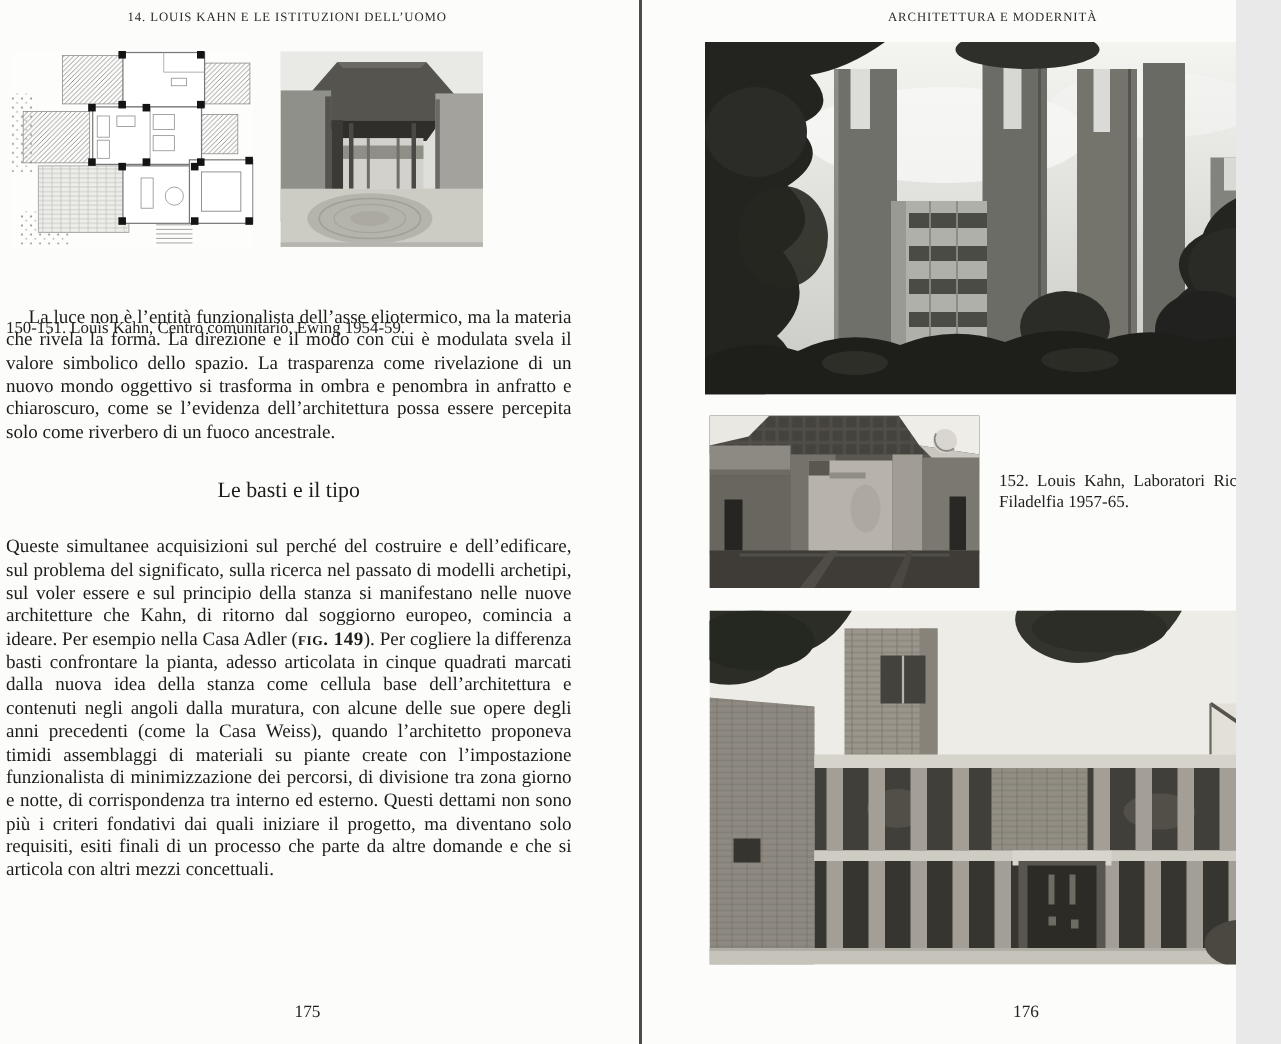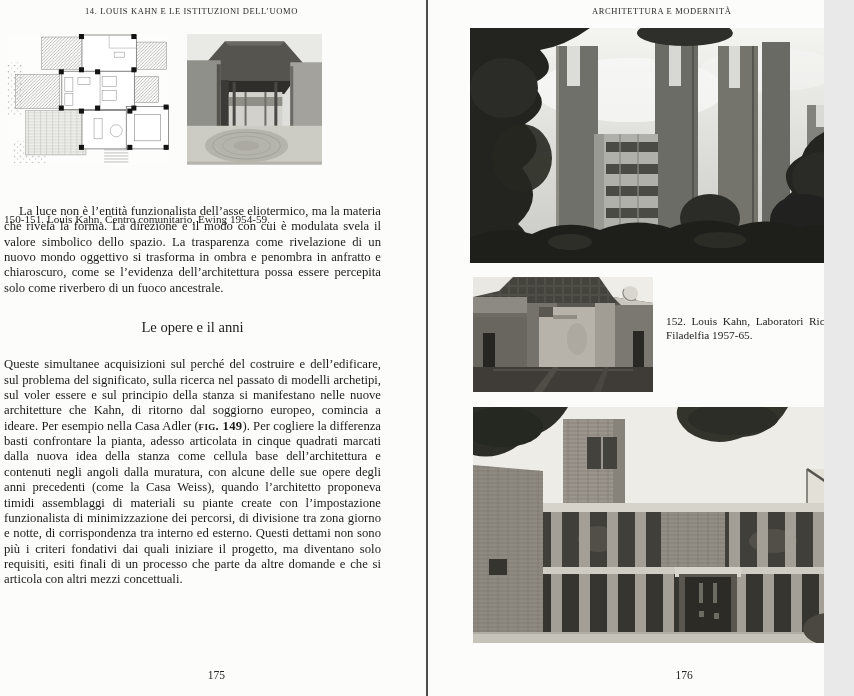--- a/index.html
+++ b/index.html
@@ -15,21 +15,21 @@
   .fig svg{display:block;width:100%;height:100%;}
   .caption-left{position:absolute;left:4px;top:177px;width:380px;font-size:11.2px;color:#222;margin-top:36px;}
   .text-col{position:absolute;left:4px;top:204px;width:377px;font-size:12.7px;line-height:15.35px;text-align:justify;color:#1c1c1c;}
   .text-col p{margin:0;}
   .text-col p.indent{text-indent:15px;}
   .section-heading{display:block;text-align:center;font-size:14.6px;margin:24px 0 22px 0;color:#1c1c1c;}
   .figref{font-variant:small-caps;letter-spacing:0.3px;font-weight:bold;}
   .captions-right{position:absolute;left:666px;top:315px;width:186px;font-size:11.3px;line-height:13.6px;text-align:justify;color:#222;}
   .captions-right p{margin:0;}
   .page-number{position:absolute;top:669px;width:40px;text-align:center;font-size:11.5px;color:#222;}
-  .pn-left{left:185px;text-align:right;}
+  .pn-left{left:185px;}
   .pn-right{left:664px;}
 </style>
 </head>
 <body>
 
 <div class="spread">
 
   <div>
     <div class="running-header rh-left">14. LOUIS KAHN E LE ISTITUZIONI DELL’UOMO</div>
 
@@ -116,21 +116,21 @@
         <ellipse cx="60" cy="112" rx="24" ry="9.5" fill="none" stroke="#a5a39b" stroke-width="0.8"></ellipse>
         <ellipse cx="60" cy="112" rx="13" ry="5" fill="#aba9a1"></ellipse>
         <rect x="0" y="128" width="136" height="3" fill="#b5b5ae"></rect>
       </svg>
     </div>
 
     <div class="caption-left">150-151. Louis Kahn, Centro comunitario, Ewing 1954-59.</div>
 
     <div class="text-col">
       <p class="indent">La luce non è l’entità funzionalista dell’asse eliotermico, ma la materia che rivela la forma. La direzione e il modo con cui è modulata svela il valore simbolico dello spazio. La trasparenza come rivelazione di un nuovo mondo oggettivo si trasforma in ombra e penombra in anfratto e chiaroscuro, come se l’evidenza dell’architettura possa essere percepita solo come riverbero di un fuoco ancestrale.</p>
-      <span class="section-heading">Le opere e il anni</span>
+      <span class="section-heading">Le basti e il tipo</span>
       <p><span>Queste simultanee acquisizioni sul perché del costruire e dell’edificare, sul problema del significato, sulla ricerca nel passato di modelli archetipi, sul voler essere e sul principio della stanza si manifestano nelle nuove architetture che Kahn, di ritorno dal soggiorno europeo, comincia a ideare. Per esempio nella Casa Adler (</span><span class="figref">fig. 149</span><span>). Per cogliere la differenza basti confrontare la pianta, adesso articolata in cinque quadrati marcati dalla nuova idea della stanza come cellula base dell’architettura e contenuti negli angoli dalla muratura, con alcune delle sue opere degli anni precedenti (come la Casa Weiss), quando l’architetto proponeva timidi assemblaggi di materiali su piante create con l’impostazione funzionalista di minimizzazione dei percorsi, di divisione tra zona giorno e notte, di corrispondenza tra interno ed esterno. Questi dettami non sono più i criteri fondativi dai quali iniziare il progetto, ma diventano solo requisiti, esiti finali di un processo che parte da altre domande e che si articola con altri mezzi concettuali.</span></p>
     </div>
 
     <div class="page-number pn-left">175</div>
   </div>
 
   <div class="divider"></div>
 
   <div>
     <div class="running-header rh-right">ARCHITETTURA E MODERNITÀ</div>

